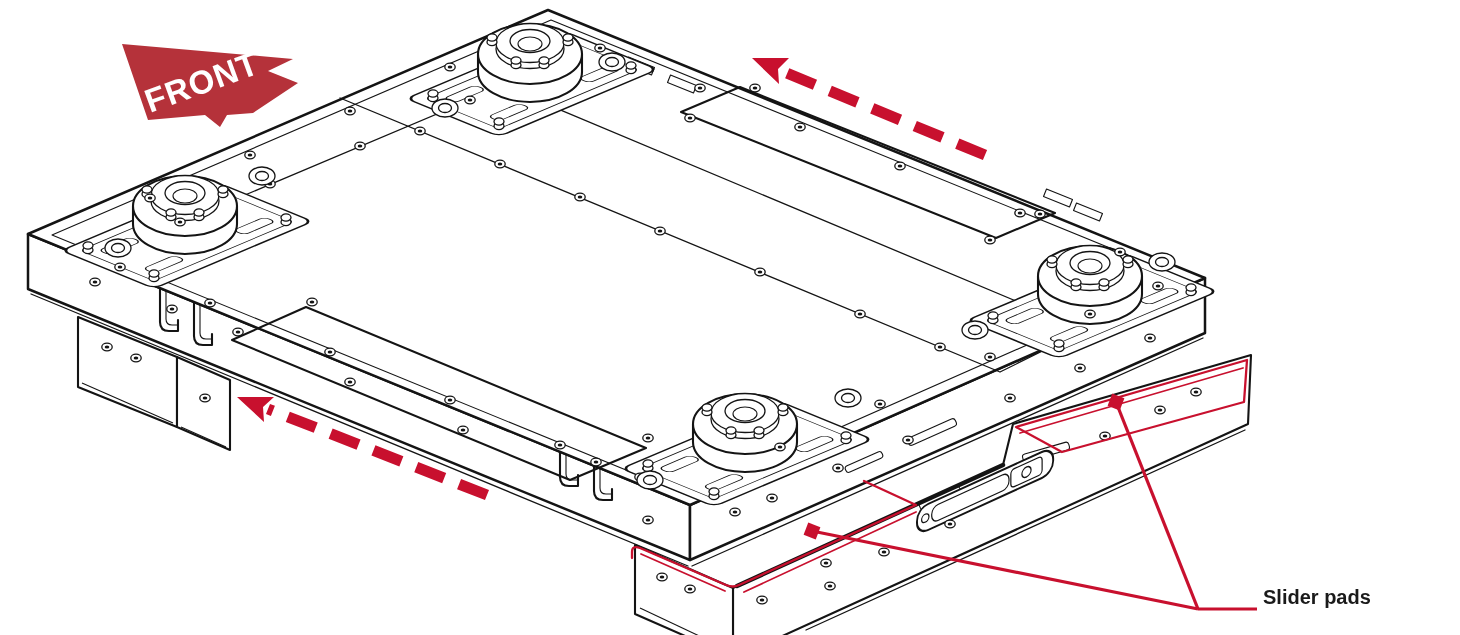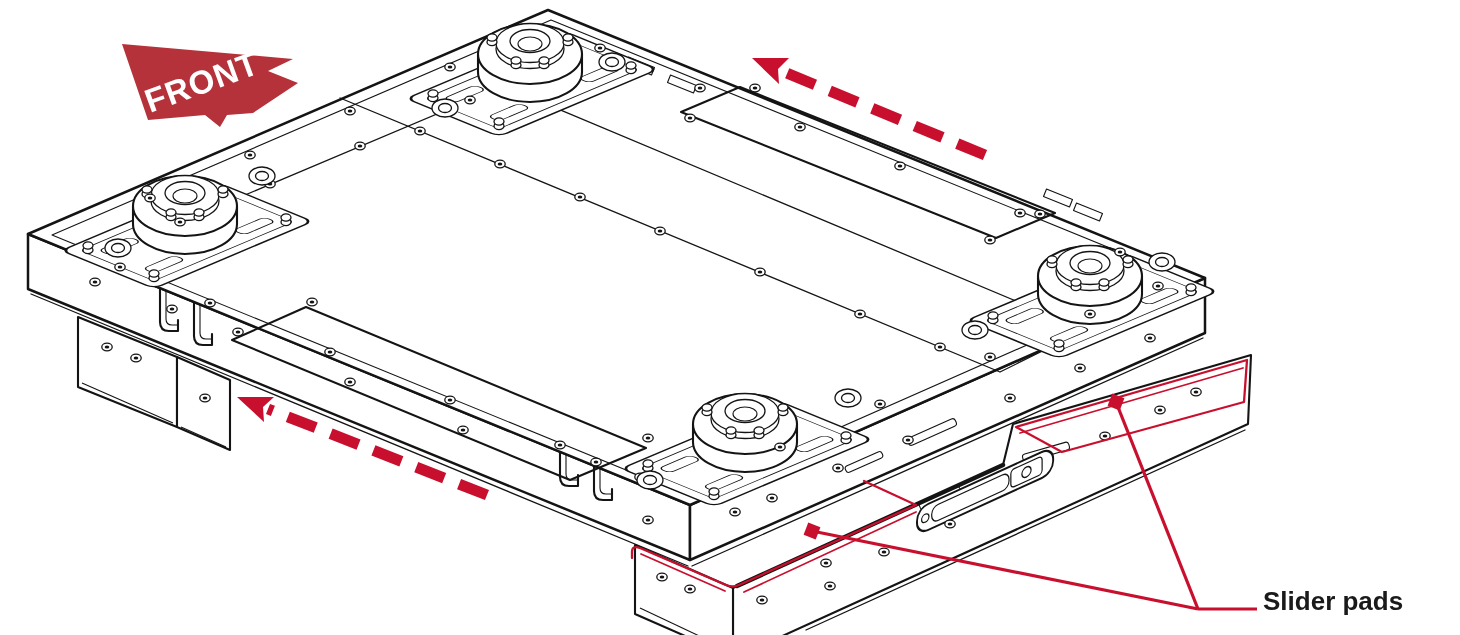--- a/index.html
+++ b/index.html
@@ -8,21 +8,21 @@
   .stage svg{position:absolute;left:0;top:0;}
   
   .fw{fill:#ffffff}
   .fn{fill:none}
   .s1{stroke:#141414;stroke-width:1.3;stroke-linejoin:round;stroke-linecap:round}
   .s2{stroke:#141414;stroke-width:2.1;stroke-linejoin:round;stroke-linecap:round}
   .s3{stroke:#141414;stroke-width:2.5;stroke-linejoin:round;stroke-linecap:round}
   .s4{stroke:#141414;stroke-width:4.4;stroke-linejoin:round;stroke-linecap:round}
   .thin{stroke:#141414;stroke-width:1.1;stroke-linejoin:round;fill:none}
   .front-text{font-family:"Liberation Sans",sans-serif;font-size:33px;font-weight:700;letter-spacing:1px;fill:#ffffff}
-  .callout-label{position:absolute;left:1263px;top:586px;font-size:26px;font-weight:700;color:#1a1a1a;white-space:nowrap;}
+  .callout-label{position:absolute;left:1263px;top:586px;font-size:20px;font-weight:700;color:#1a1a1a;white-space:nowrap;}
 </style>
 </head>
 <body>
 
 <div class="stage">
 <svg width="1460" height="635" viewBox="0 0 1460 635">
   <defs>
     <g id="screw">
       <ellipse rx="5.2" ry="3.8" class="s1 fw"></ellipse>
       <ellipse rx="2.3" ry="1.6" fill="#141414"></ellipse>

